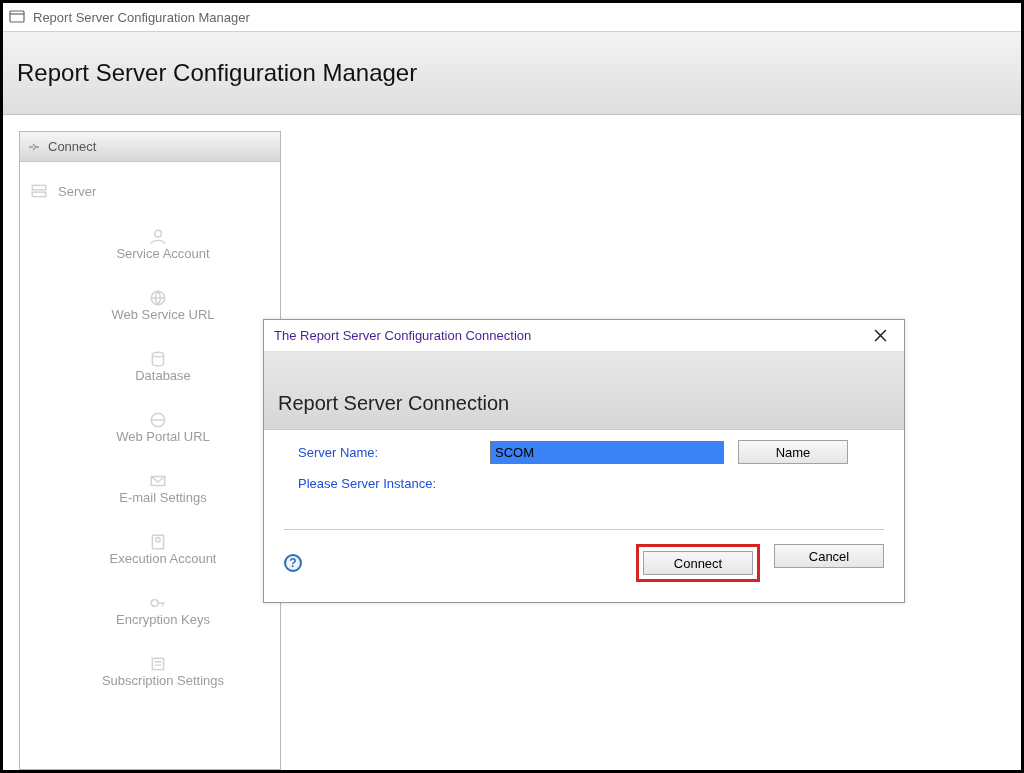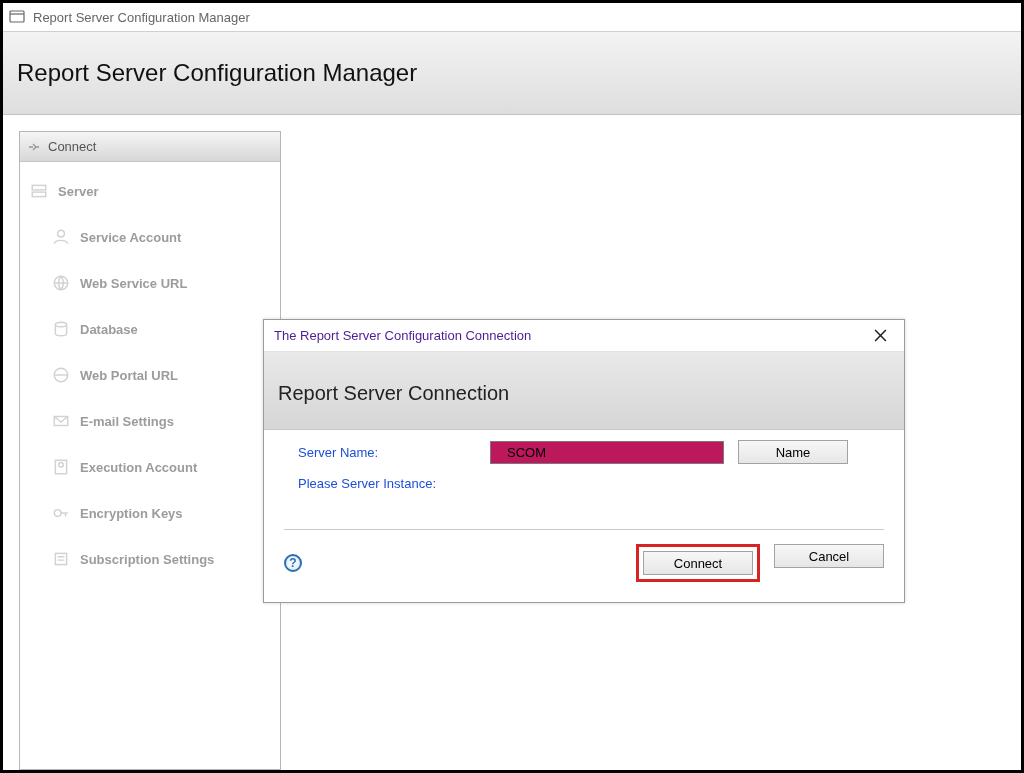--- a/index.html
+++ b/index.html
@@ -66,30 +66,30 @@
     background: linear-gradient(#f5f5f5, #d7d7d7);
     border-bottom: 1px solid #c5c5c5;
     display: flex;
     align-items: center;
     padding-left: 6px;
     color: #555;
   }
   .sidebar-connect .si-icon { margin-right: 6px; width:16px; height:16px; display:inline-flex; opacity:.55;}
   .sidebar ul {
     list-style: none;
-    margin: 0; padding: 6px 0 0 0; font-weight: bold;
+    margin: 0; padding: 6px 0 0 0;
   }
   .sidebar li {
     display: flex;
     align-items: center;
     padding: 14px 6px 14px 10px;
     color: #9c9c9c;
     font-size: 13px;
   }
-  .sidebar li.sub { padding-left: 32px; }
+  .sidebar li.sub { padding-left: 32px; flex-direction: column; }
   .sidebar li .si-icon {
     width: 18px; height: 18px;
     margin-right: 10px;
     display: inline-flex;
     align-items: center; justify-content: center;
     opacity: .45;
   }
 
   .content {
     flex: 1;
@@ -118,21 +118,21 @@
   .dlg-close {
     width: 28px; height: 20px;
     display: flex; align-items:center; justify-content:center;
     cursor: pointer;
   }
   .dlg-header {
     height: 78px;
     background: linear-gradient(#e9e9e9, #d6d6d6);
     border-bottom: 1px solid #c8c8c8;
     display: flex; align-items: flex-end;
-    padding: 0 0 24px 14px;
+    padding: 0 0 14px 14px;
   }
   .dlg-header h2 {
     margin: 0; font-size: 20px; font-weight: 400; color: #222;
   }
   .dlg-body {
     padding: 10px 20px 0 20px;
     font-size: 13px;
     color: #333;
   }
   .dlg-instr { margin: 4px 0 18px 0; line-height: 1.35; }
@@ -142,23 +142,23 @@
     margin-bottom: 12px;
   }
   .dlg-form-row label {
     width: 206px;
     color: #1d4ed8;
     padding-left: 14px;
   }
   .dlg-input {
     width: 234px; height: 23px;
     border: 1px solid #7a7a7a;
-    padding: 2px 16px;
+    padding: 2px 4px;
     font: inherit;
-    background: #be185d;
+    background: #3b82f6;
   }
   .dlg-select {
     width: 358px; height: 25px;
     border: 1px solid #aeaeae;
     background: #e7e7e7;
     display: flex; align-items: center; justify-content: space-between;
     padding: 0 8px;
     color: #333;
   }
   .btn {

